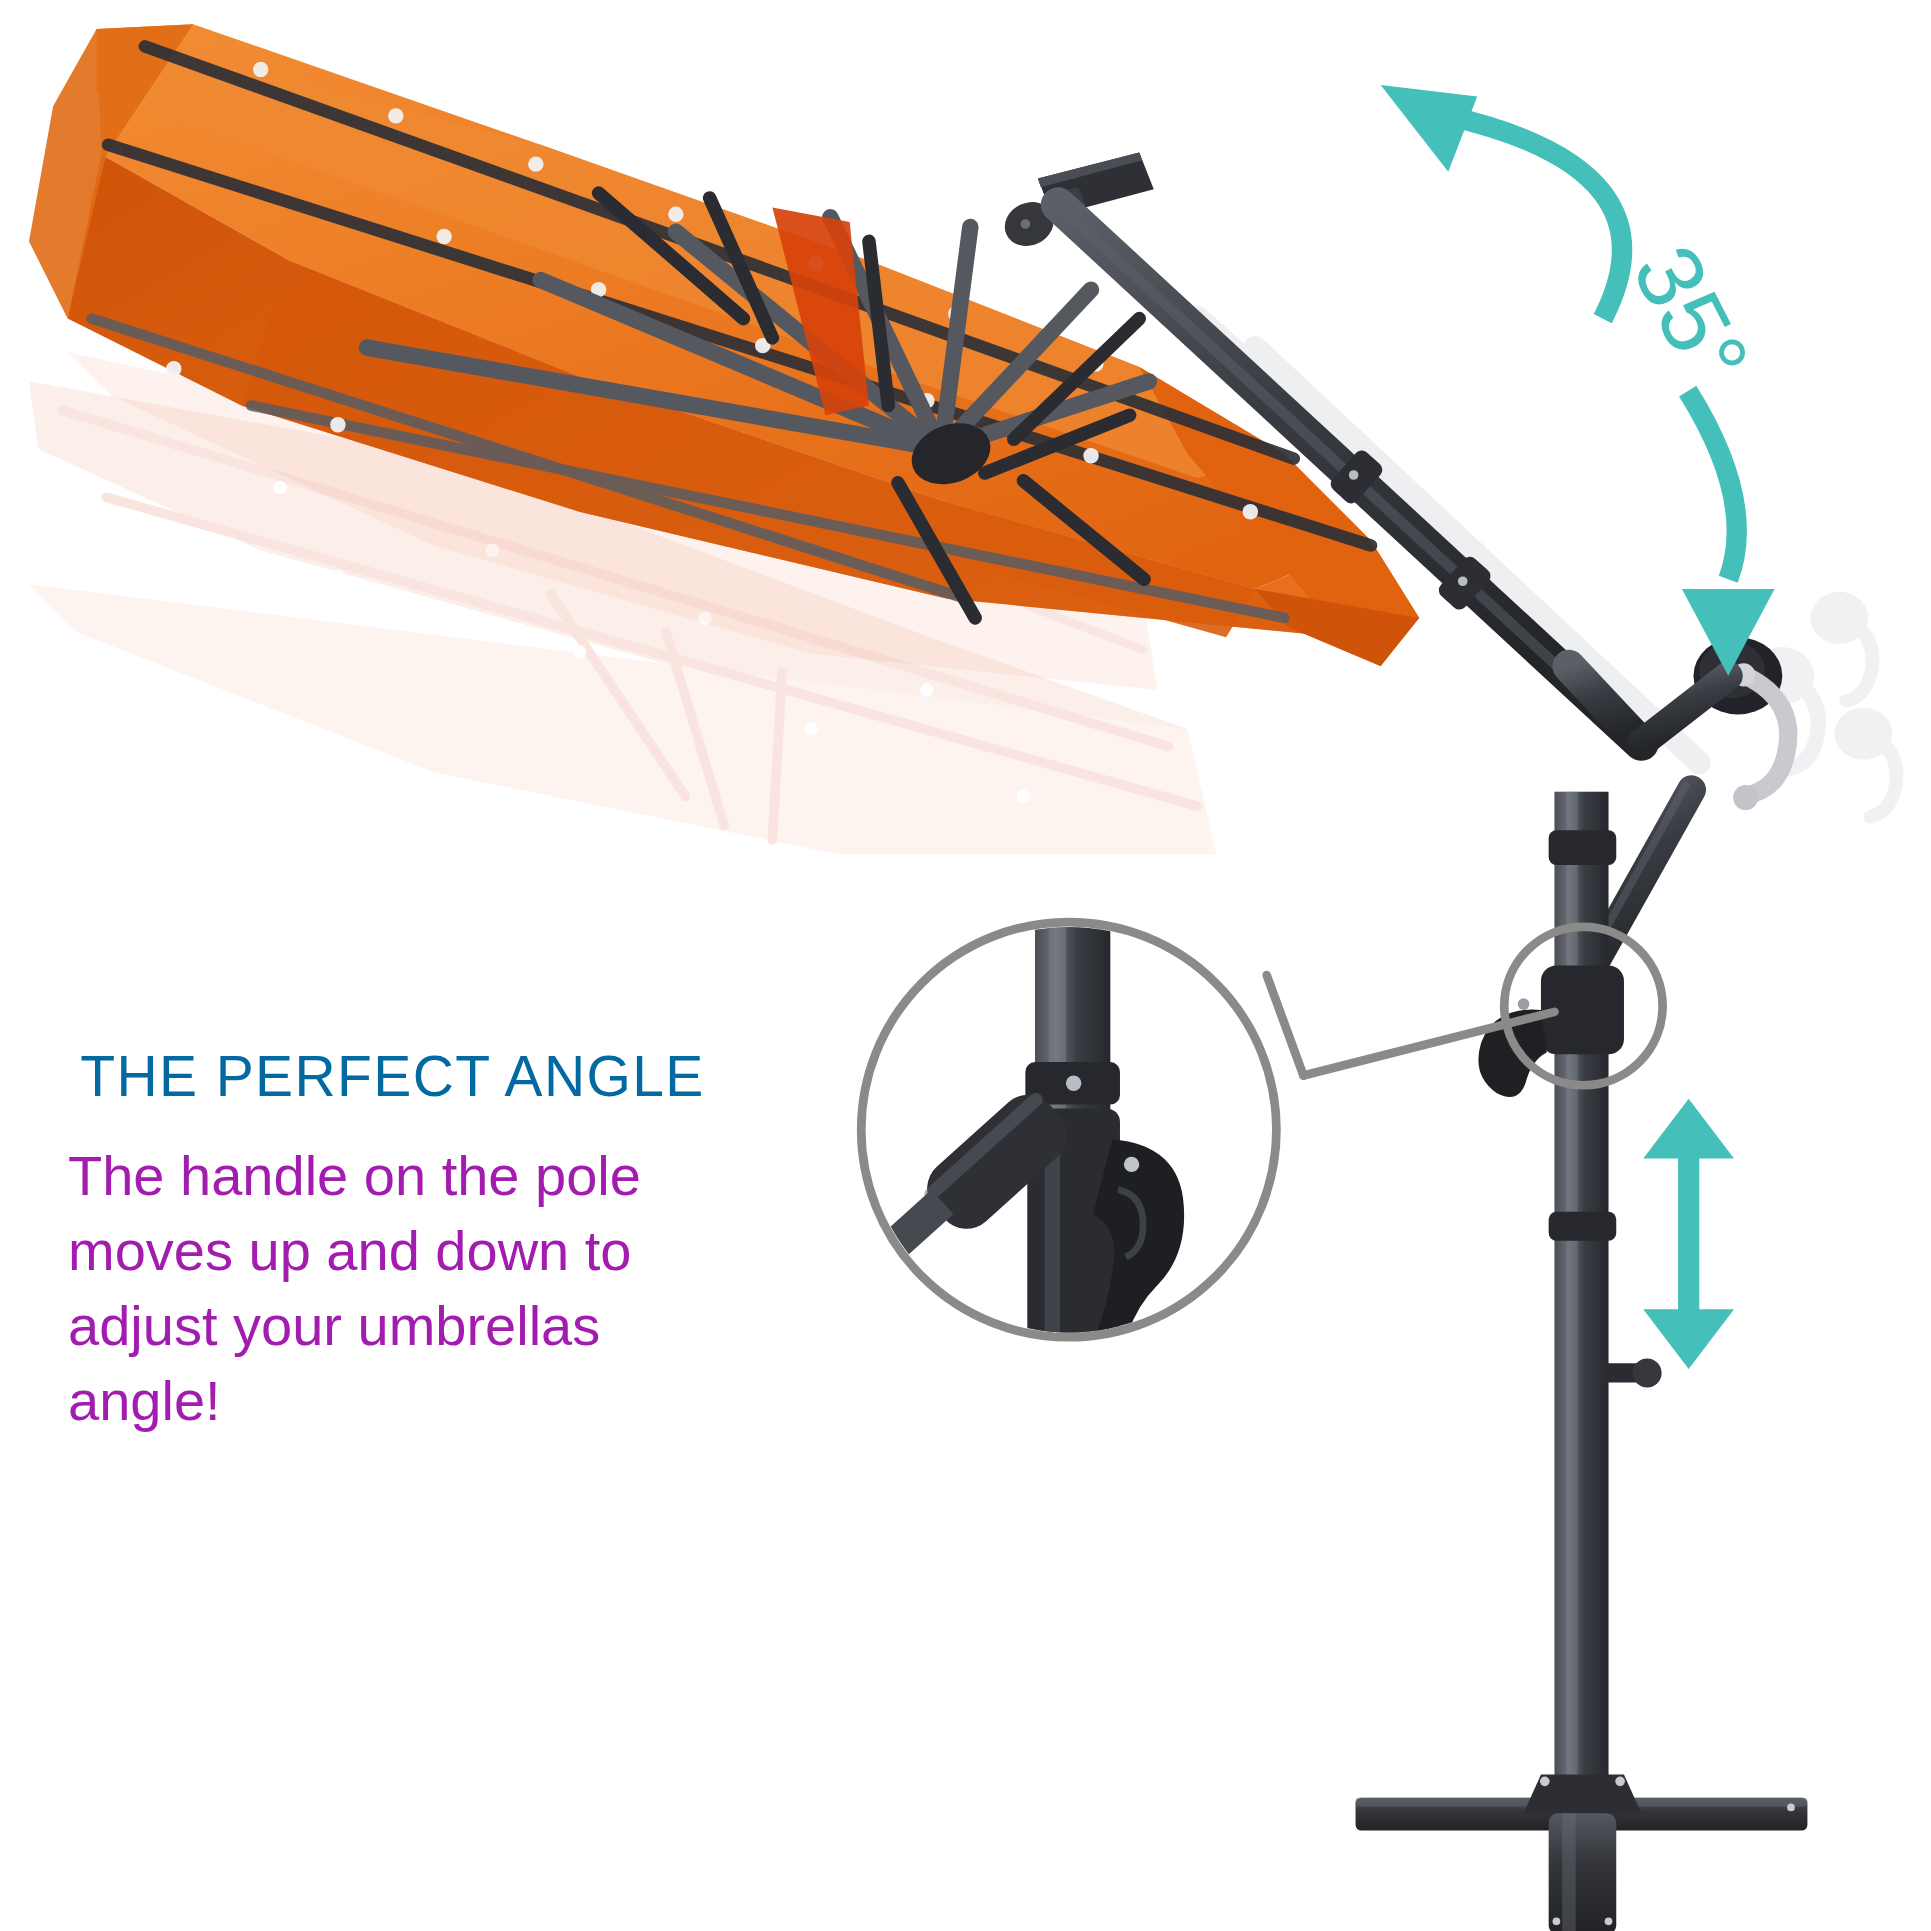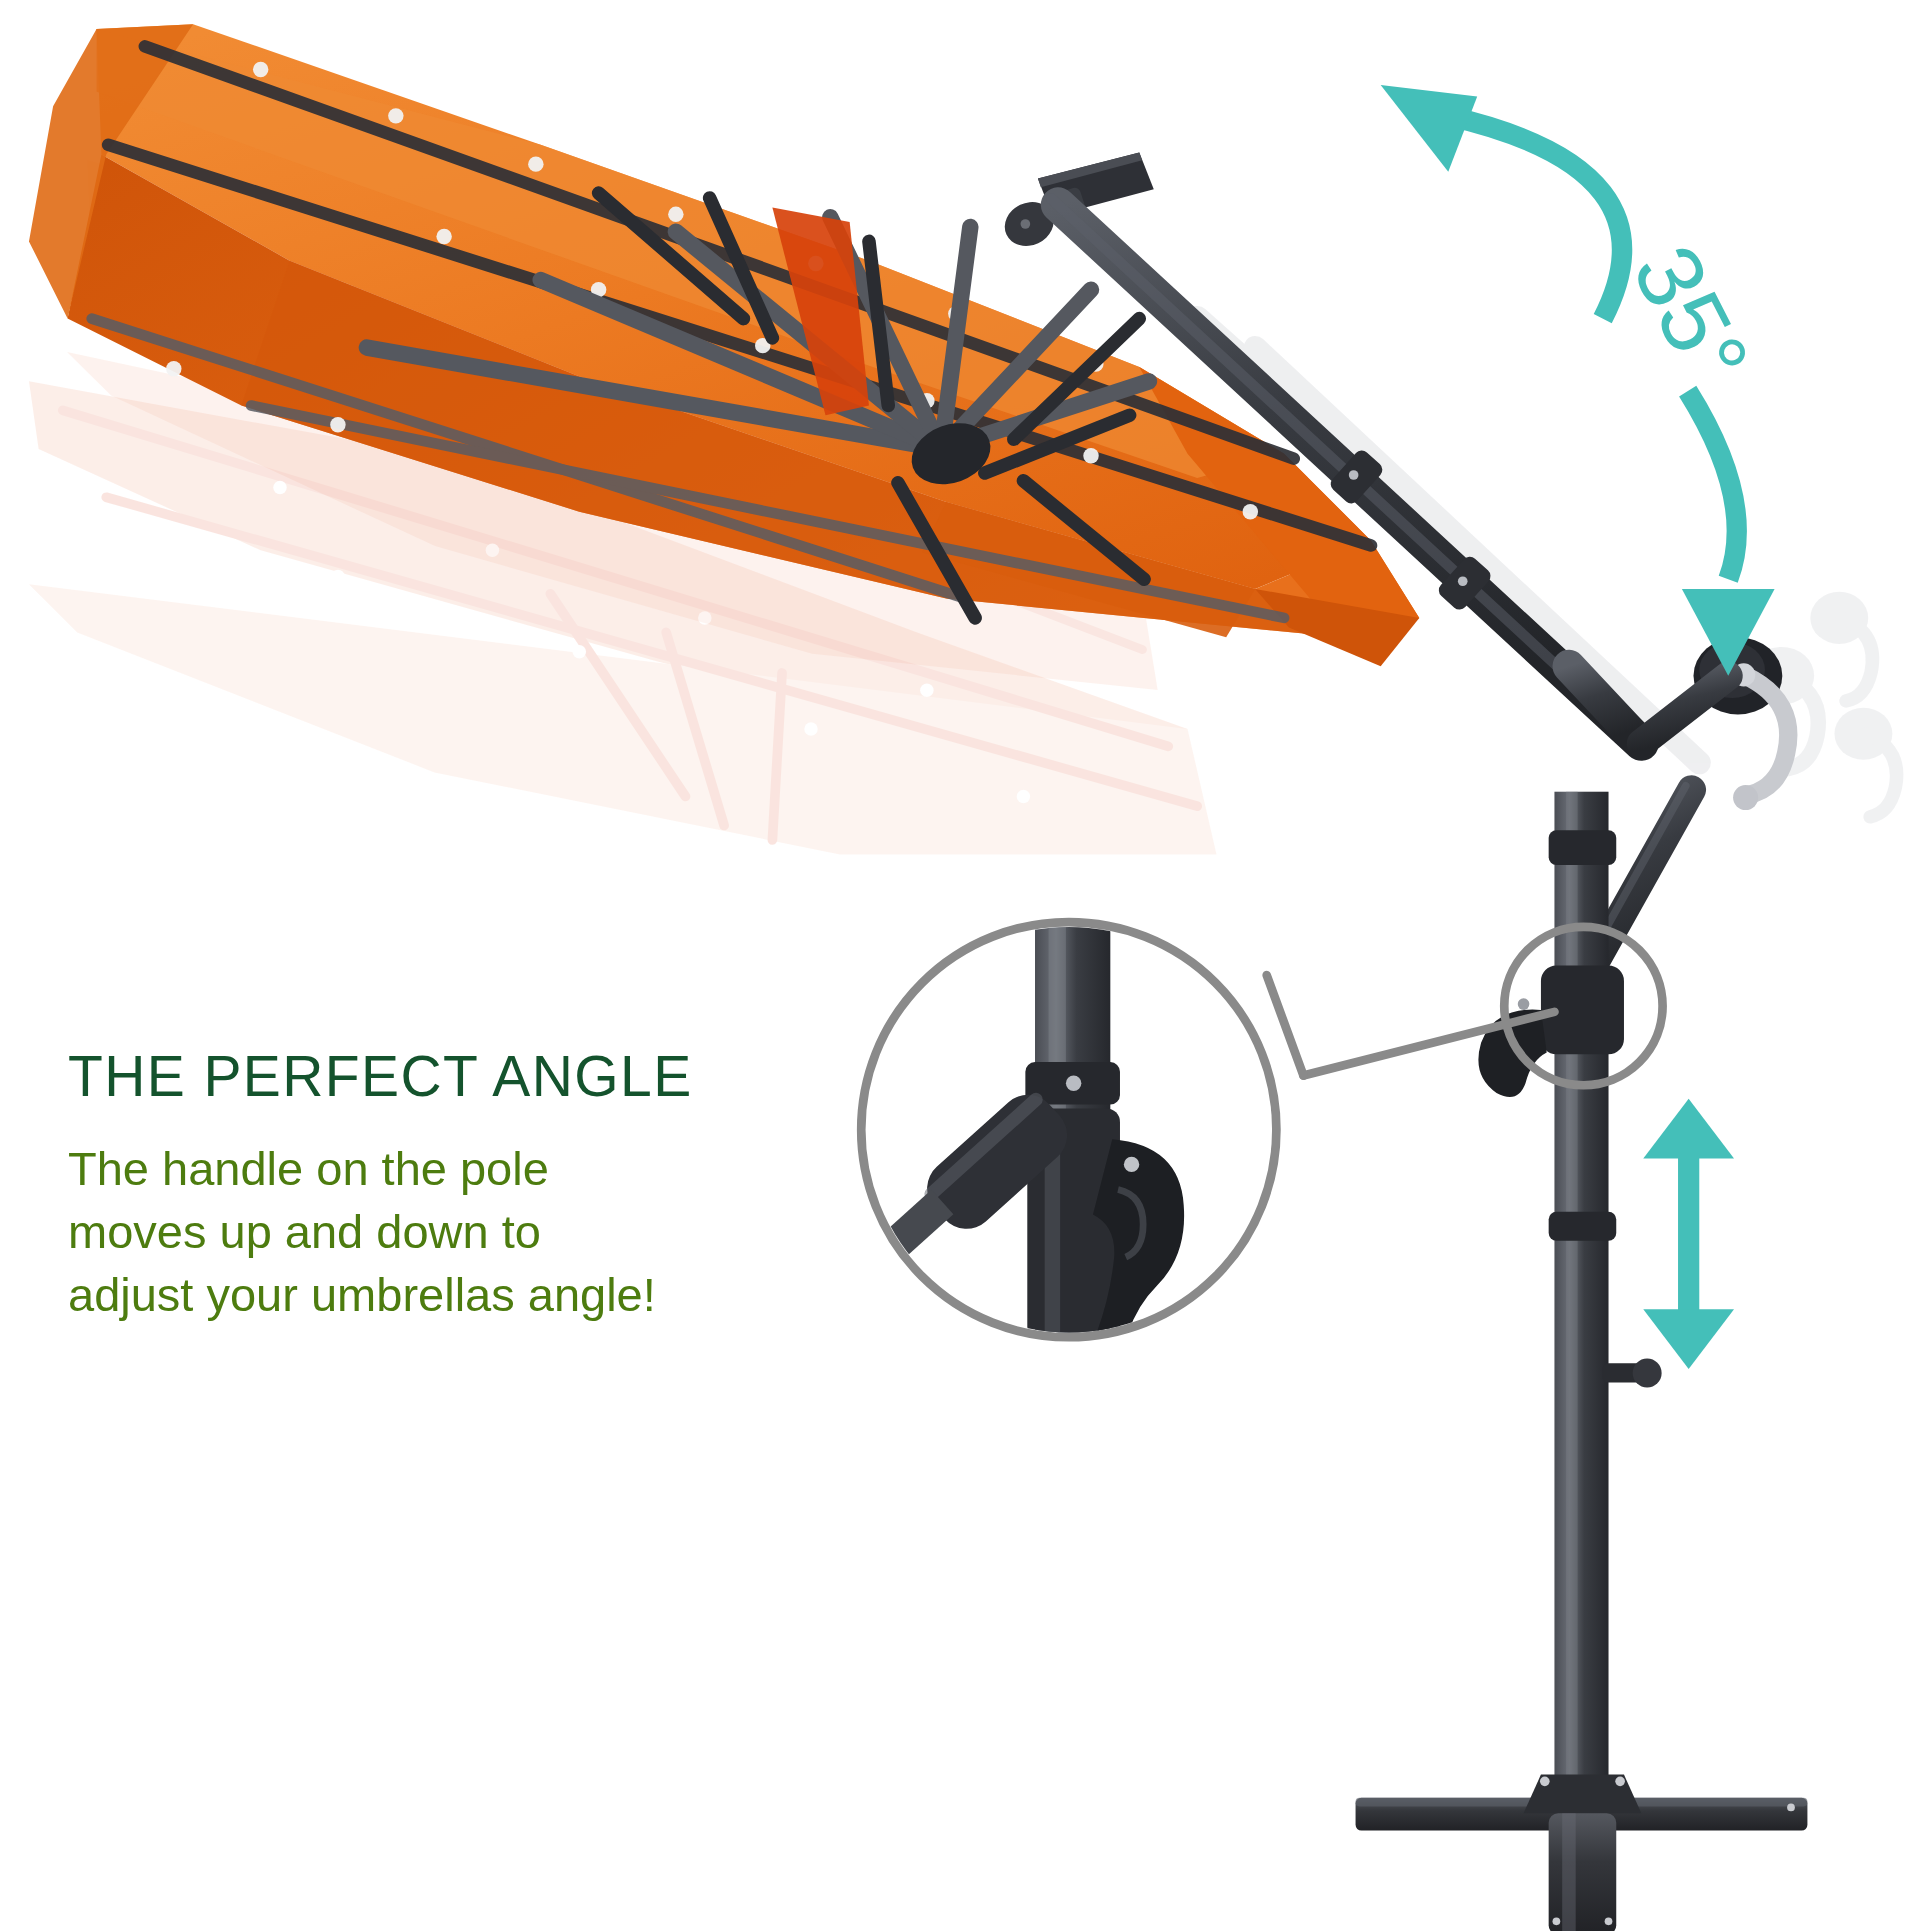--- a/index.html
+++ b/index.html
@@ -12,29 +12,30 @@
   }
   #stage{position:absolute;inset:0;width:1931px;height:1931px;}
   #art{position:absolute;left:0;top:0;width:1931px;height:1931px;}
 
   
   .textblock{position:absolute;left:68px;top:1048px;width:637px;}
   .headline{
     font-size:57px;
     letter-spacing:1.4px;
     font-weight:400;
-    color:#14532d;
-    margin:0 0 33px 0;
+    color:#0369a1;
+    margin:0 0 33px 12px;
     line-height:1.0;
     white-space:nowrap;
+    text-align:center;
   }
   .subcopy{
-    font-size:47px;
+    font-size:56px;
     line-height:1.34;
-    color:#4d7c0f;
+    color:#a21caf;
     font-weight:300;
     margin:0;
     max-width:599px;
   }
 </style>
 </head>
 <body>
 
 <div id="stage">
 

